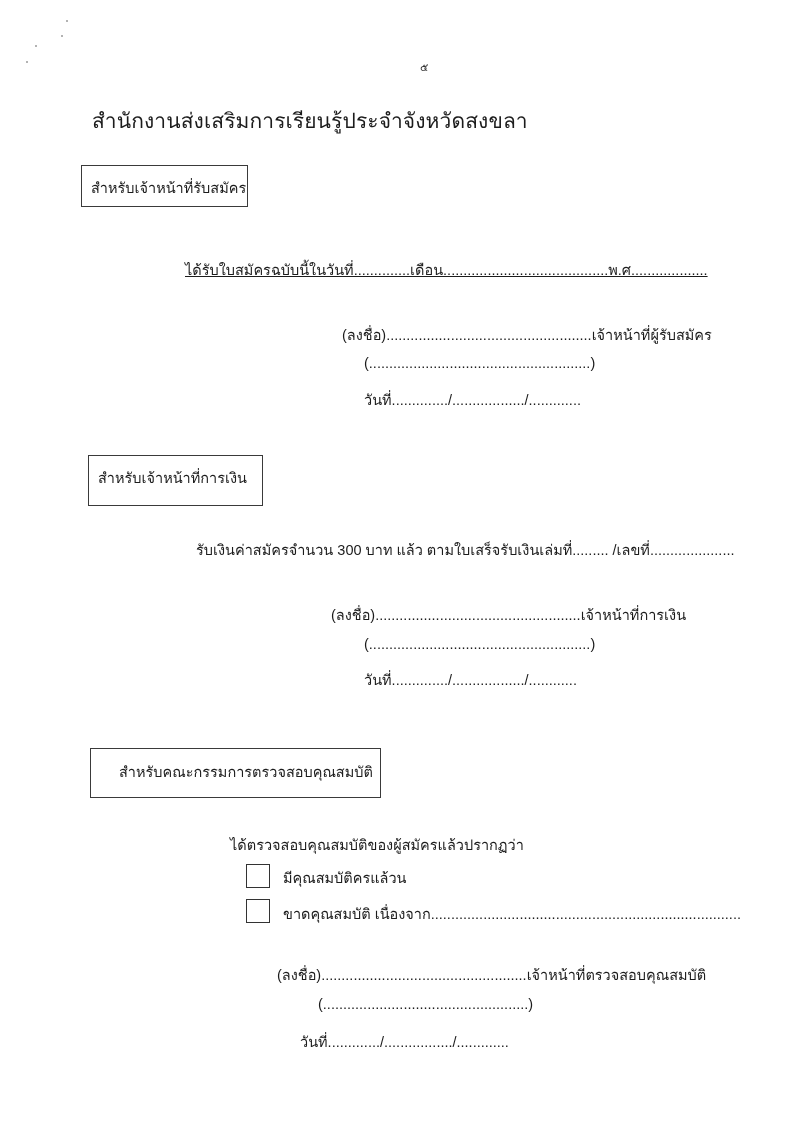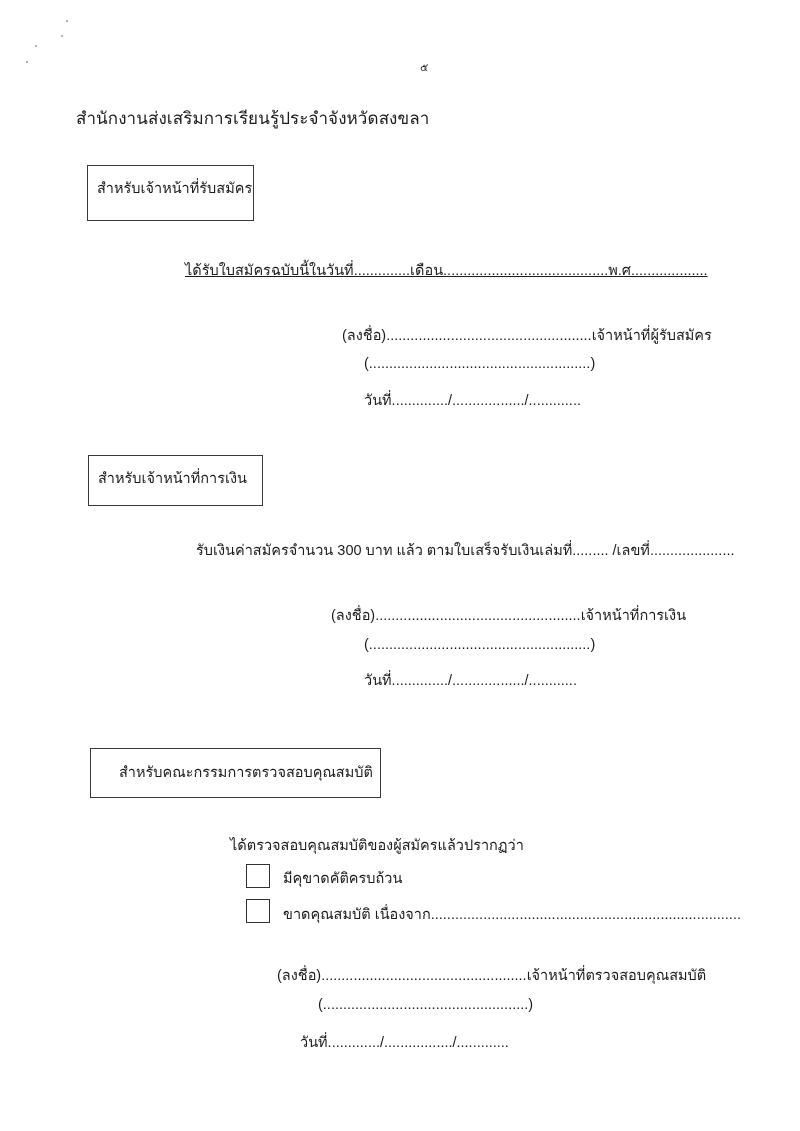--- a/index.html
+++ b/index.html
@@ -15,22 +15,22 @@
       font-family: "Liberation Sans", "DejaVu Sans", sans-serif;
       color: #1c1c1c;
     }
     .abs { position: absolute; white-space: nowrap; }
     .page-number {
       left: 420px; top: 58px;
       font-size: 11px;
       color: #333;
     }
     .office {
-      left: 76px; top: 104px;
-      font-size: 17px;
+      left: 92px; top: 104px;
+      font-size: 21px;
       letter-spacing: 0.1px;
     }
     .box {
       position: absolute;
       border: 1.5px solid #3a3a3a;
       box-sizing: border-box;
     }
     .box-label {
       position: absolute;
       white-space: nowrap;
@@ -59,21 +59,21 @@
 <div class="speck" style="left:66px;top:20px;"></div>
 <div class="speck" style="left:61px;top:35px;"></div>
 <div class="speck" style="left:35px;top:45px;"></div>
 <div class="speck" style="left:26px;top:61px;"></div>
 
 <div class="abs page-number">๕</div>
 
 <div class="abs office">สำนักงานส่งเสริมการเรียนรู้ประจำจังหวัดสงขลา</div>
 
 <div>
-  <div class="box" style="left:87px;top:165px;width:167px;height:56px;">
+  <div class="box" style="left:81px;top:165px;width:167px;height:42px;">
     <span class="box-label" style="left:9px;top:10px;">สำหรับเจ้าหน้าที่รับสมัคร</span>
   </div>
   <div class="abs line" style="left:185px;top:258px;text-decoration:underline;">ได้รับใบสมัครฉบับนี้ในวันที่..............เดือน.........................................พ.ศ...................</div>
   <div class="abs line" style="left:342px;top:323px;">(ลงชื่อ)...................................................เจ้าหน้าที่ผู้รับสมัคร</div>
   <div class="abs line" style="left:364px;top:355px;">(.......................................................)</div>
   <div class="abs line" style="left:364px;top:388px;">วันที่............../................../.............</div>
 </div>
 
 <div>
   <div class="box" style="left:88px;top:455px;width:175px;height:51px;padding-left:16px;">
@@ -85,21 +85,21 @@
   <div class="abs line" style="left:364px;top:668px;text-align:center;">วันที่............../................../............</div>
 </div>
 
 <div>
   <div class="box" style="left:90px;top:748px;width:291px;height:50px;text-decoration:underline;">
     <span class="box-label" style="left:28px;top:11px;">สำหรับคณะกรรมการตรวจสอบคุณสมบัติ</span>
   </div>
   <div class="abs line" style="left:230px;top:833px;">ได้ตรวจสอบคุณสมบัติของผู้สมัครแล้วปรากฏว่า</div>
 
   <div class="checkbox" style="left:246px;top:864px;"></div>
-  <div class="abs line" style="left:283px;top:866px;">มีคุขาดคัติครบถ้วน</div>
+  <div class="abs line" style="left:283px;top:866px;">มีคุณสมบัติครแล้วน</div>
 
   <div class="checkbox" style="left:246px;top:899px;"></div>
   <div class="abs line" style="left:283px;top:902px;">ขาดคุณสมบัติ  เนื่องจาก.............................................................................</div>
 
   <div class="abs line" style="left:277px;top:963px;">(ลงชื่อ)...................................................เจ้าหน้าที่ตรวจสอบคุณสมบัติ</div>
   <div class="abs line" style="left:318px;top:996px;">(...................................................)</div>
   <div class="abs line" style="left:300px;top:1030px;">วันที่............./................./.............</div>
 </div>
 
 </body></html>

